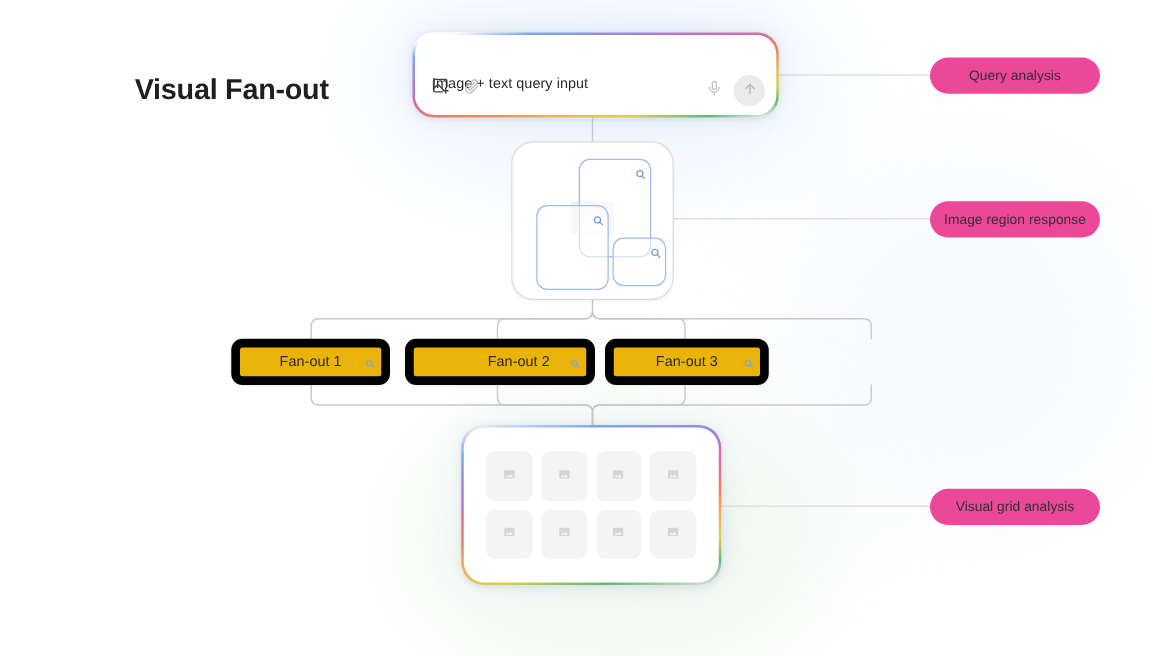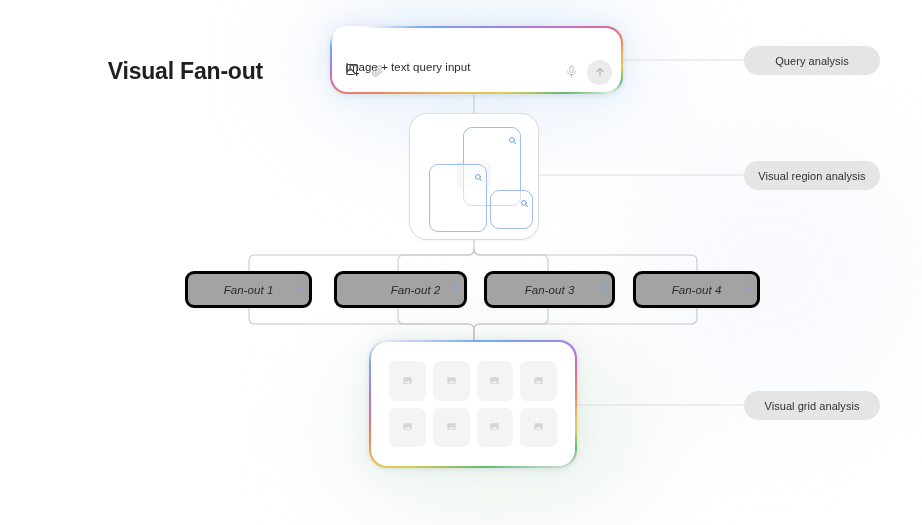--- a/index.html
+++ b/index.html
@@ -132,39 +132,38 @@
   }
   .rr-1 { left: 53px; top: 13px;  width: 58px; height: 79px; }
   .rr-2 { left: 19px; top: 50px;  width: 58px; height: 68px; }
   .rr-3 { left: 80px; top: 76px;  width: 43px; height: 39px; }
 
   
   .fanout {
     position: absolute;
     top: 271px;
     height: 37px;
-    background: #a3a3a3;
-    border: 3px solid #000000;
+    background: #eab308;
+    border: 7px solid #000000;
     border-radius: 9px;
     display: flex;
     align-items: center;
     justify-content: center;
     box-shadow: 0 1px 2px rgba(60,64,67,.05);
-    font-style: italic;
   }
   .fanout .label {
     font-size: 11.5px;
     color: #2b2b2b;
     letter-spacing: .05px;
   }
   .fanout .mag {
     position: absolute; top: 4px; right: 5px;
   }
   .fo-1 { left: 185px; width: 127px; }
-  .fo-2 { left: 334px; width: 133px; padding-left: 30px; }
+  .fo-2 { left: 324px; width: 152px; padding-left: 30px; }
   .fo-3 { left: 484px; width: 131px; }
   .fo-4 { left: 633px; width: 127px; }
 
   
   .grid-card {
     position: absolute;
     left: 369px; top: 340px;
     width: 208px; height: 128px;
     border-radius: 18px;
     padding: 1.6px;
@@ -189,21 +188,21 @@
     border-radius: 7px;
     display: flex;
     align-items: center;
     justify-content: center;
   }
 
   
   .pill {
     position: absolute;
     height: 29px;
-    background: #e5e5e5;
+    background: #ec4899;
     border-radius: 15px;
     display: flex;
     align-items: center;
     justify-content: center;
     padding: 0 17px;
   }
   .pill .label {
     font-size: 11px;
     color: #303030;
     letter-spacing: .05px;
@@ -348,29 +347,20 @@
   <div class="fanout fo-3">
     <span class="label">Fan-out 3</span>
     <span class="mag">
       <svg width="8" height="8" viewBox="0 0 24 24" fill="none" stroke="#7ba3e3" stroke-width="2.6" stroke-linecap="round">
         <circle cx="10.5" cy="10.5" r="6.5"></circle>
           <path d="M15.3 15.3L21 21"></path>
       </svg>
     </span>
   </div>
 
-  <div class="fanout fo-4">
-    <span class="label">Fan-out 4</span>
-    <span class="mag">
-      <svg width="8" height="8" viewBox="0 0 24 24" fill="none" stroke="#7ba3e3" stroke-width="2.6" stroke-linecap="round">
-        <circle cx="10.5" cy="10.5" r="6.5"></circle>
-          <path d="M15.3 15.3L21 21"></path>
-      </svg>
-    </span>
-  </div>
 
   <div class="grid-card">
     <div class="grid-inner">
 
       <div class="tile">
         <span>
           <svg width="11" height="11" viewBox="0 0 24 24" fill="#d5d5d7">
             <path d="M4 5h16a1 1 0 0 1 1 1v12a1 1 0 0 1-1 1H4a1 1 0 0 1-1-1V6a1 1 0 0 1 1-1zm1.6 12.2h12.8l-4.1-5.4-3.1 4-2.2-2.7-3.4 4.1z"></path>
           </svg>
         </span>
@@ -432,19 +422,19 @@
         </span>
       </div>
 
     </div>
   </div>
 
   <div class="pill pill-1">
     <span class="label">Query analysis</span>
   </div>
   <div class="pill pill-2">
-    <span class="label">Visual region analysis</span>
+    <span class="label">Image region response</span>
   </div>
   <div class="pill pill-3">
     <span class="label">Visual grid analysis</span>
   </div>
 
 </div>
 
 </body></html>

